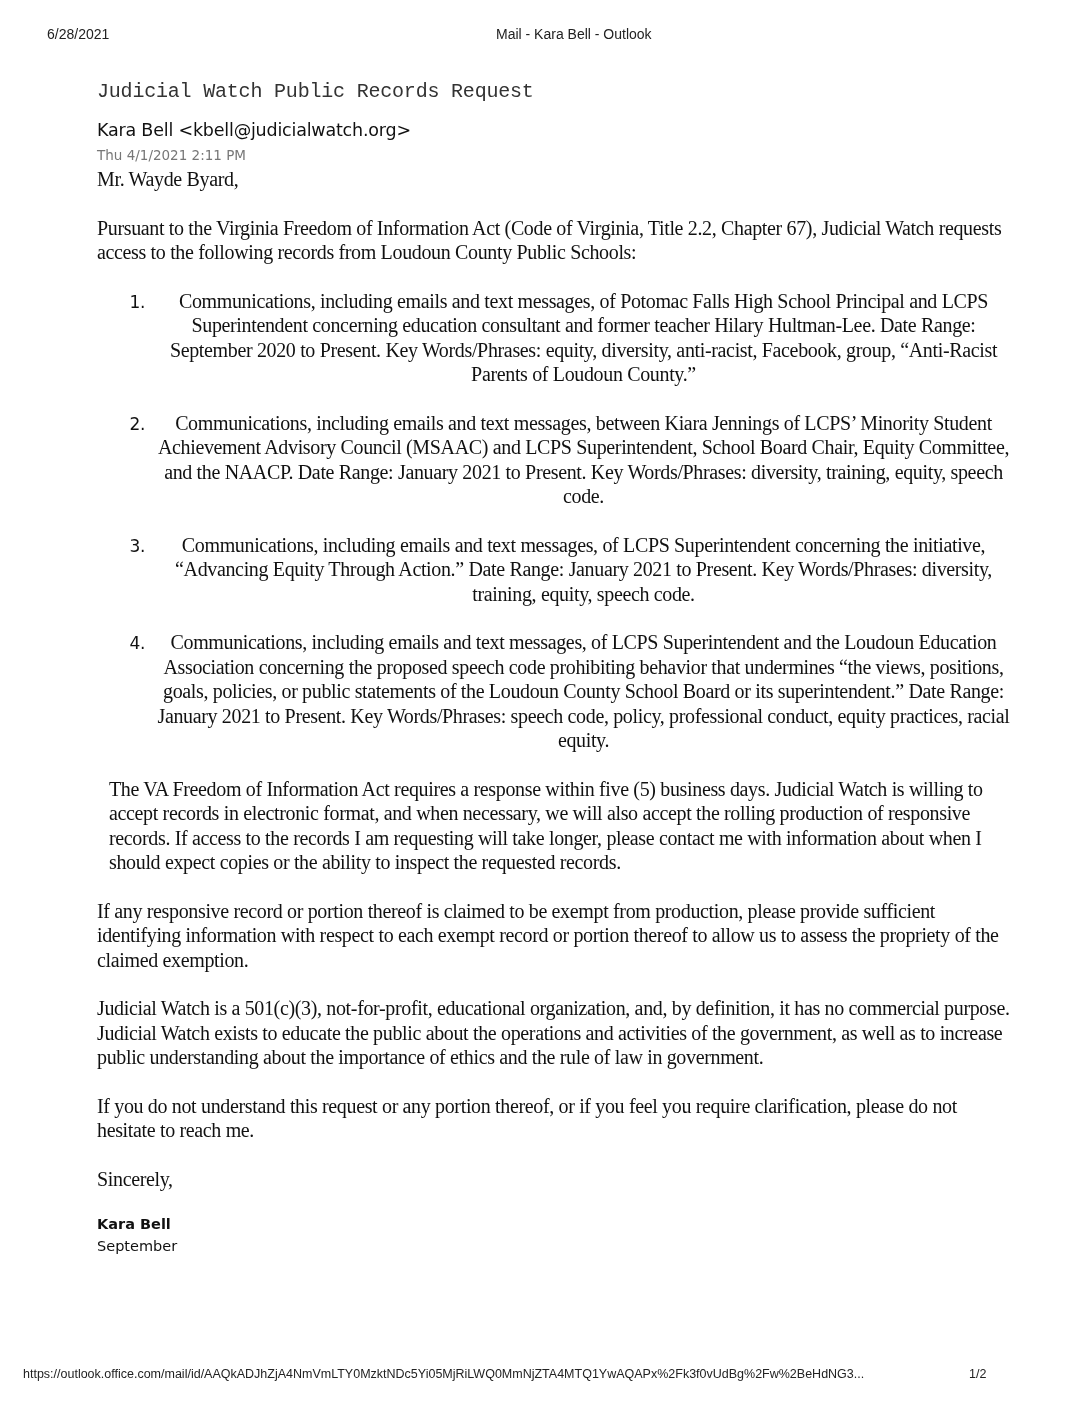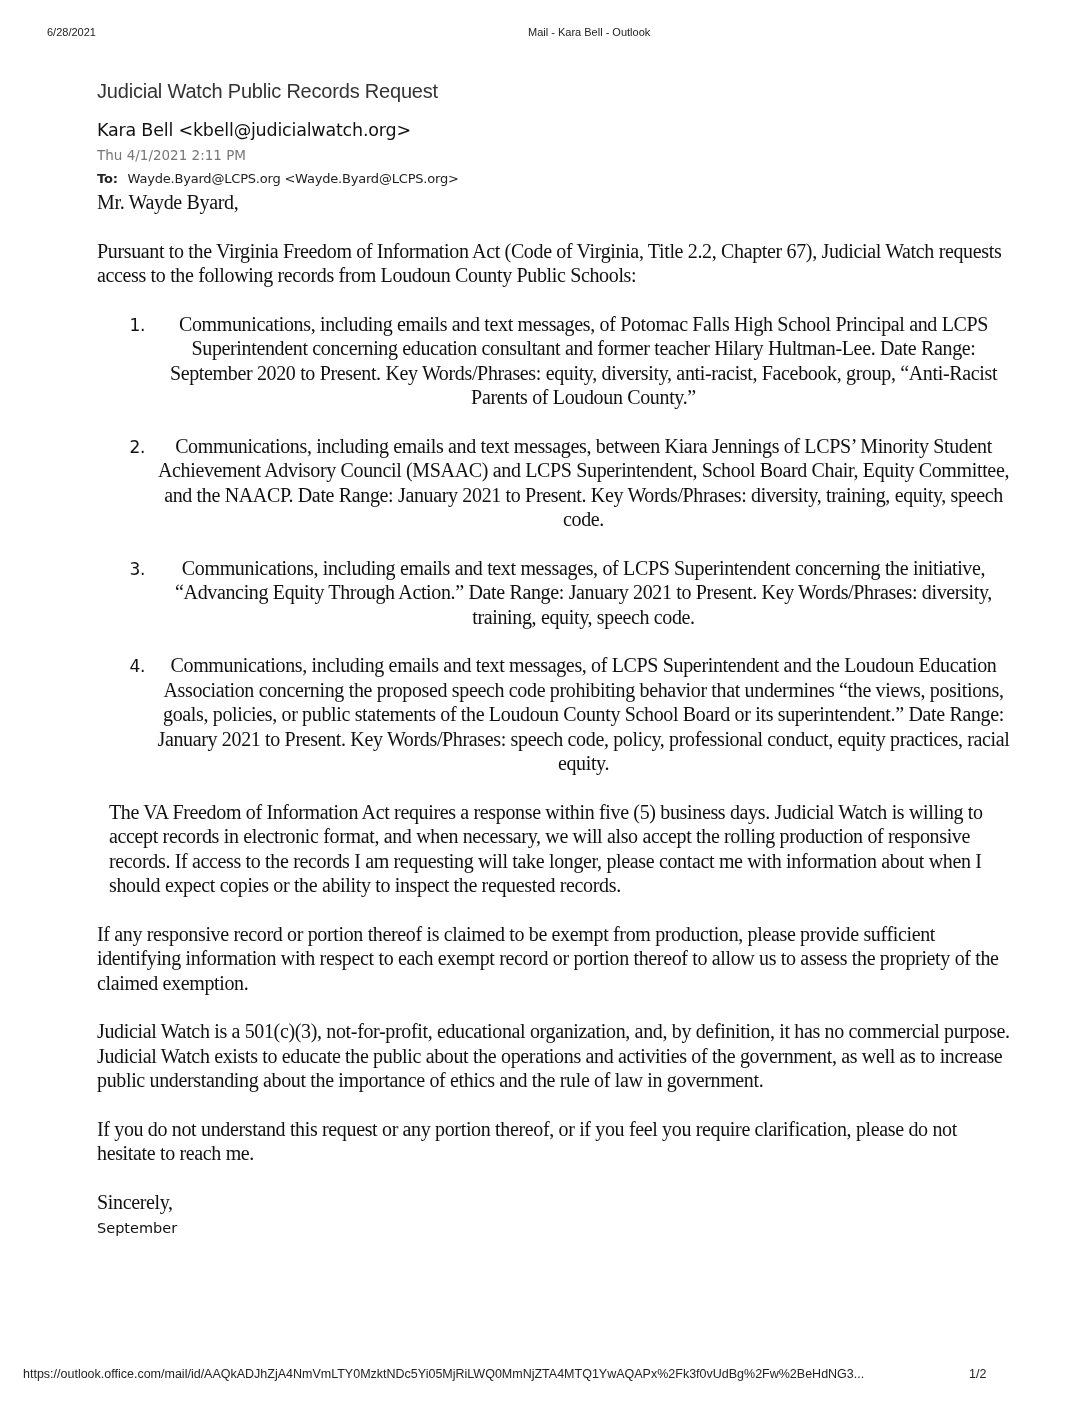--- a/index.html
+++ b/index.html
@@ -2,34 +2,34 @@
 <html><head>
   <meta charset="utf-8">
   <style>
     html, body { margin: 0; padding: 0; background: #ffffff; }
     body {
       width: 1088px; height: 1408px; position: relative; overflow: hidden;
       color: #111;
     }
     .print-header {
       position: absolute; top: 26px; left: 0; width: 1088px; height: 16px;
-      font-family: "Liberation Sans", sans-serif; font-size: 11px; color: #222;
+      font-family: "Liberation Sans", sans-serif; font-size: 14px; color: #222;
     }
     .print-date { position: absolute; left: 47px; top: 0; }
-    .print-title { position: absolute; left: 528px; top: 0; }
+    .print-title { position: absolute; left: 496px; top: 0; }
     .print-footer {
       position: absolute; top: 1367px; left: 0; width: 1088px; height: 16px;
       font-family: "Liberation Sans", sans-serif; font-size: 12.5px; color: #222;
     }
     .print-url { position: absolute; left: 23px; top: 0; white-space: nowrap; }
     .print-page { position: absolute; left: 969px; top: 0; }
 
     .mail { position: absolute; left: 97px; top: 80px; width: 920px; }
     .subject {
-      font-family: Liberation Sans, sans-serif; font-size: 20px; color: #333;
+      font-family: Liberation Mono, monospace; font-size: 20px; color: #333;
       margin: 0; font-weight: normal; letter-spacing: -0.2px;
     }
     .sender {
       font-family: "DejaVu Sans", sans-serif; font-size: 17.5px; color: #111;
       margin-top: 17px; letter-spacing: -0.2px;
     }
     .sent-date {
       font-family: "DejaVu Sans", sans-serif; font-size: 13.5px; color: #777;
       margin-top: 7px;
     }
@@ -64,39 +64,36 @@
 
 <div class="print-header">
   <span class="print-date">6/28/2021</span>
   <span class="print-title">Mail - Kara Bell - Outlook</span>
 </div>
 
 <div class="mail">
   <h1 class="subject">Judicial Watch Public Records Request</h1>
   <div class="sender">Kara Bell &lt;kbell@judicialwatch.org&gt;</div>
   <div class="sent-date">Thu 4/1/2021 2:11 PM</div>
-  <div class="to-line">
-    <span class="to-label">To:</span>
-    <span>Wayde.Byard@LCPS.org &lt;Wayde.Byard@LCPS.org&gt;</span>
-  </div>
 
   <div class="body">
     <div class="greeting">Mr. Wayde Byard,</div>
     <div class="para">Pursuant to the Virginia Freedom of Information Act (Code of Virginia, Title 2.2, Chapter 67), Judicial Watch requests access to the following records from Loudoun County Public Schools:</div>
     <ol class="requests">
       <li>Communications, including emails and text messages, of Potomac Falls High School Principal and LCPS Superintendent concerning education consultant and former teacher Hilary Hultman-Lee. Date Range: September 2020 to Present. Key Words/Phrases: equity, diversity, anti-racist, Facebook, group, “Anti-Racist Parents of Loudoun County.”</li>
       <li>Communications, including emails and text messages, between Kiara Jennings of LCPS’ Minority Student Achievement Advisory Council (MSAAC) and LCPS Superintendent, School Board Chair, Equity Committee, and the NAACP. Date Range: January 2021 to Present. Key Words/Phrases: diversity, training, equity, speech code.</li>
       <li>Communications, including emails and text messages, of LCPS Superintendent concerning the initiative, “Advancing Equity Through Action.” Date Range: January 2021 to Present. Key Words/Phrases: diversity, training, equity, speech code.</li>
       <li>Communications, including emails and text messages, of LCPS Superintendent and the Loudoun Education Association concerning the proposed speech code prohibiting behavior that undermines “the views, positions, goals, policies, or public statements of the Loudoun County School Board or its superintendent.” Date Range: January 2021 to Present. Key Words/Phrases: speech code, policy, professional conduct, equity practices, racial equity.</li>
     </ol>
     <div class="after-list">The VA Freedom of Information Act requires a response within five (5) business days. Judicial Watch is willing to accept records in electronic format, and when necessary, we will also accept the rolling production of responsive records. If access to the records I am requesting will take longer, please contact me with information about when I should expect copies or the ability to inspect the requested records.</div>
     <div class="para">If any responsive record or portion thereof is claimed to be exempt from production, please provide sufficient identifying information with respect to each exempt record or portion thereof to allow us to assess the propriety of the claimed exemption.</div>
     <div class="para">Judicial Watch is a 501(c)(3), not-for-profit, educational organization, and, by definition, it has no commercial purpose. Judicial Watch exists to educate the public about the operations and activities of the government, as well as to increase public understanding about the importance of ethics and the rule of law in government.</div>
     <div class="para">If you do not understand this request or any portion thereof, or if you feel you require clarification, please do not hesitate to reach me.</div>
     <div class="para">Sincerely,</div>
   </div>
+  <div class="sig-name">Kara Bell</div>
   <div class="sig-title">September</div>
 </div>
 
 <div class="print-footer">
   <span class="print-url">https://outlook.office.com/mail/id/AAQkADJhZjA4NmVmLTY0MzktNDc5Yi05MjRiLWQ0MmNjZTA4MTQ1YwAQAPx%2Fk3f0vUdBg%2Fw%2BeHdNG3...</span>
   <span class="print-page">1/2</span>
 </div>
 
 </body></html>

